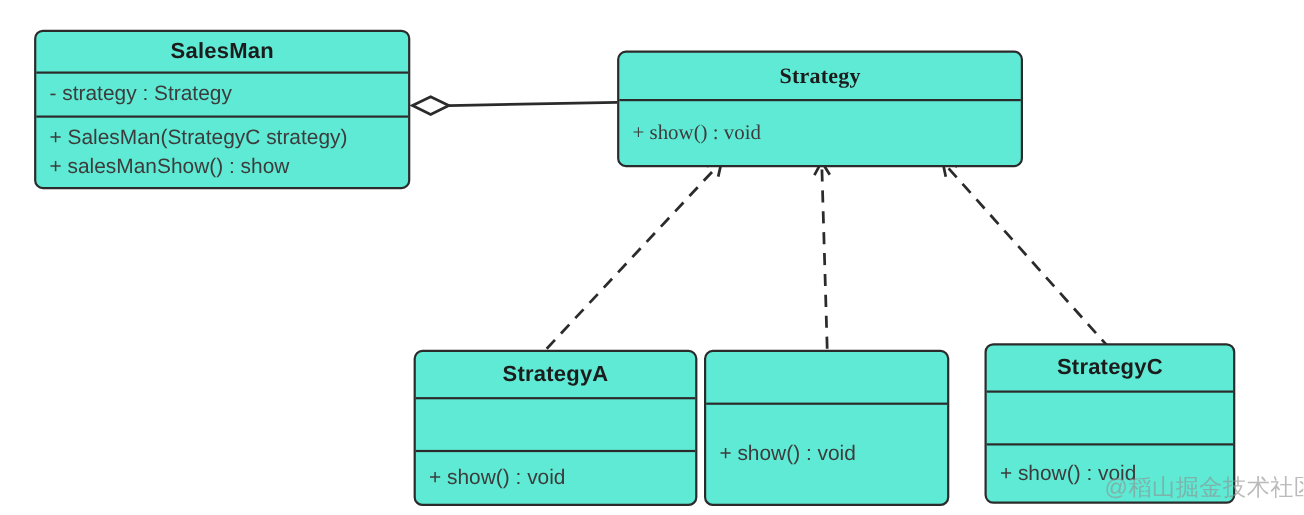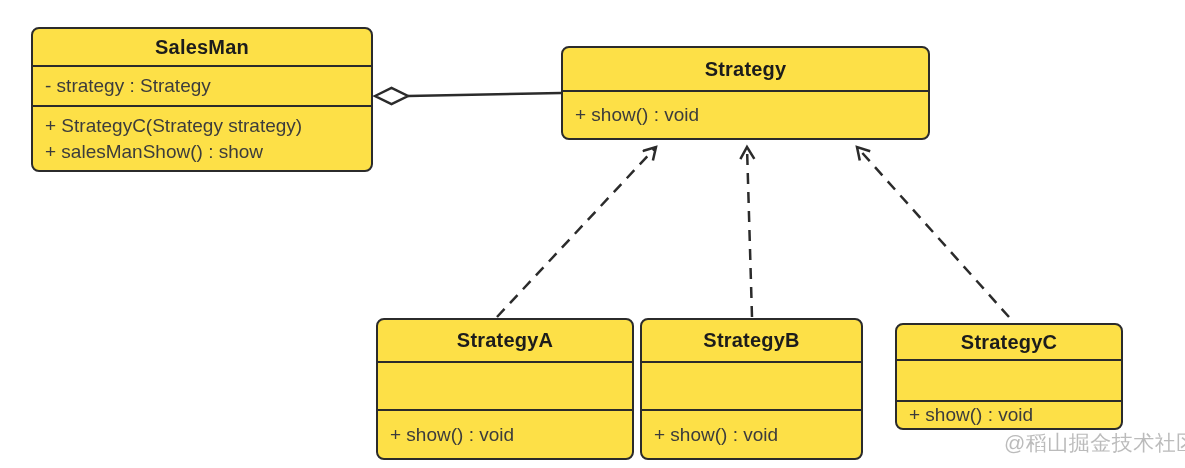--- a/index.html
+++ b/index.html
@@ -13,21 +13,21 @@
     height: 468px;
     background: #ffffff;
     font-family: "Liberation Sans", "DejaVu Sans", sans-serif;
     overflow: hidden;
   }
   .uml-class {
     position: absolute;
     box-sizing: border-box;
     border: 2.5px solid #2b2b2b;
     border-radius: 8px;
-    background: #fde047;
+    background: #5eead4;
     display: flex;
     flex-direction: column;
     z-index: 2;
   }
   .uml-title {
     box-sizing: border-box;
     border-bottom: 2.5px solid #2b2b2b;
     display: flex;
     align-items: center;
     justify-content: center;
@@ -100,49 +100,48 @@
       <line x1="1009" y1="317" x2="857" y2="147" stroke="#2b2b2b" stroke-width="2.5" stroke-dasharray="11 8" marker-end="url(#openArrow)"></line>
     </g>
   </svg>
 
   <div class="uml-class" style="left:31px; top:27px; width:342px; height:145px;">
     <div class="uml-title" style="height:38px;">SalesMan</div>
     <div class="uml-compartment with-sep" style="height:40px;">
       <div class="uml-line">- strategy : Strategy</div>
     </div>
     <div class="uml-compartment" style="flex:1;">
-      <div class="uml-line">+ StrategyC(Strategy strategy)</div>
+      <div class="uml-line">+ SalesMan(StrategyC strategy)</div>
       <div class="uml-line">+ salesManShow() : show</div>
     </div>
   </div>
 
-  <div class="uml-class" style="left:561px; top:46px; width:369px; height:94px;">
+  <div class="uml-class" style="left:561px; top:46px; width:369px; height:106px;font-family:Liberation Serif, serif;">
     <div class="uml-title" style="height:44px;">Strategy</div>
     <div class="uml-compartment" style="flex:1;">
       <div class="uml-line">+ show() : void</div>
     </div>
   </div>
 
   <div class="uml-class" style="left:376px; top:318px; width:258px; height:142px;">
     <div class="uml-title" style="height:43px;">StrategyA</div>
     <div class="uml-compartment with-sep" style="height:48px;"></div>
     <div class="uml-compartment" style="flex:1;">
       <div class="uml-line">+ show() : void</div>
     </div>
   </div>
 
   <div class="uml-class" style="left:640px; top:318px; width:223px; height:142px;">
-    <div class="uml-title" style="height:43px;">StrategyB</div>
     <div class="uml-compartment with-sep" style="height:48px;"></div>
     <div class="uml-compartment" style="flex:1;">
       <div class="uml-line">+ show() : void</div>
     </div>
   </div>
 
-  <div class="uml-class" style="left:895px; top:323px; width:228px; height:107px;">
+  <div class="uml-class" style="left:895px; top:312px; width:228px; height:146px;">
     <div class="uml-title" style="height:43px;">StrategyC</div>
     <div class="uml-compartment with-sep" style="height:48px;"></div>
     <div class="uml-compartment" style="flex:1;">
       <div class="uml-line">+ show() : void</div>
     </div>
   </div>
 
   <div class="watermark">@稻山掘金技术社区</div>
 
 </div>

